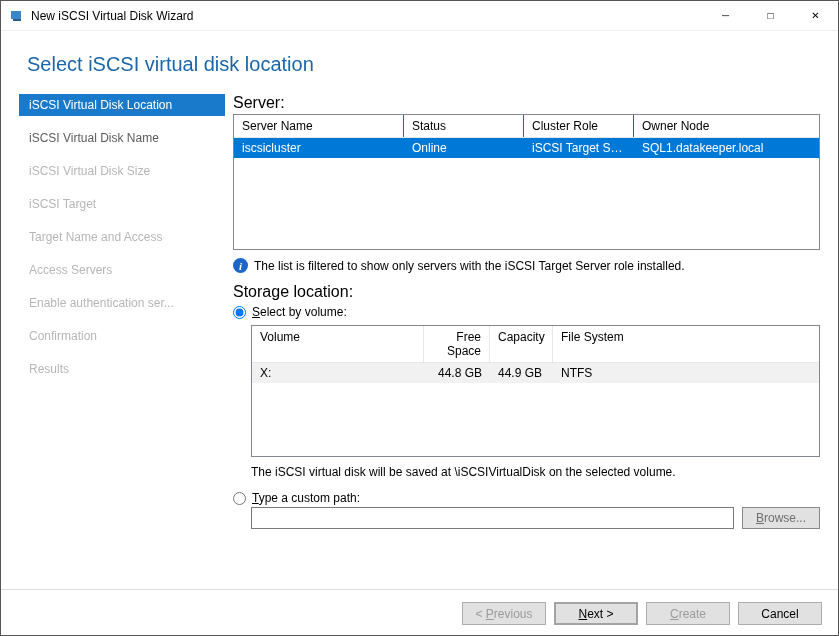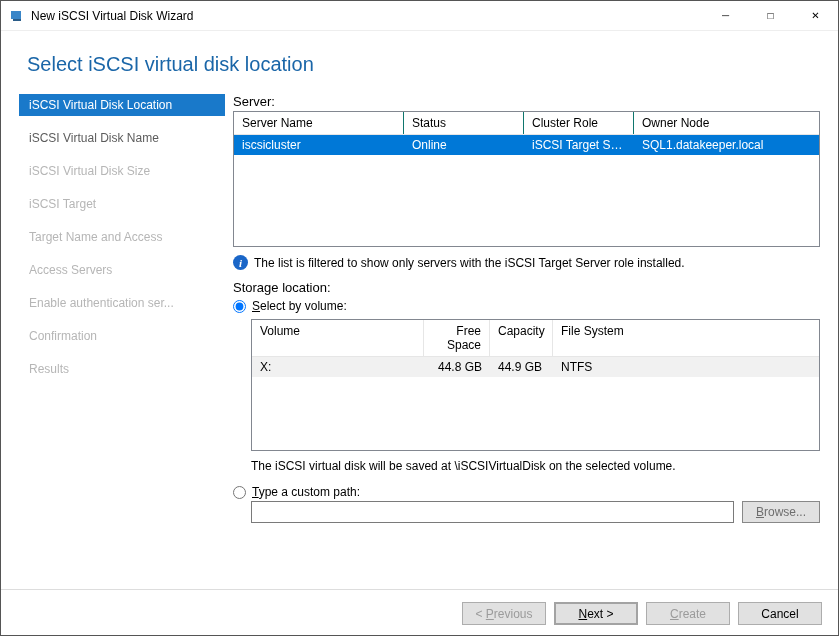--- a/index.html
+++ b/index.html
@@ -56,21 +56,21 @@
   font-size: 12px;
   color: #5c5c5c;
   cursor: default;
 }
 .nav-item.active {
   background: #1979ca;
   color: #fff;
 }
 .nav-item.disabled { color: #b6b6b6; }
 .panel { flex: 1; padding-left: 8px; display: flex; flex-direction: column; }
-.label { font-size: 13px; color: #000; margin-bottom: 2px; }
+.label { font-size: 16px; color: #000; margin-bottom: 2px; }
 .server-table-box {
   border: 1px solid #828790;
   height: 136px;
   overflow: hidden;
   background: #fff;
 }
 .sthead { display: flex; background: #fff; border-bottom: 1px solid #e6e6e6; }
 .sth {
   padding: 4px 8px;
   border-right: 1px solid #0f766e;

